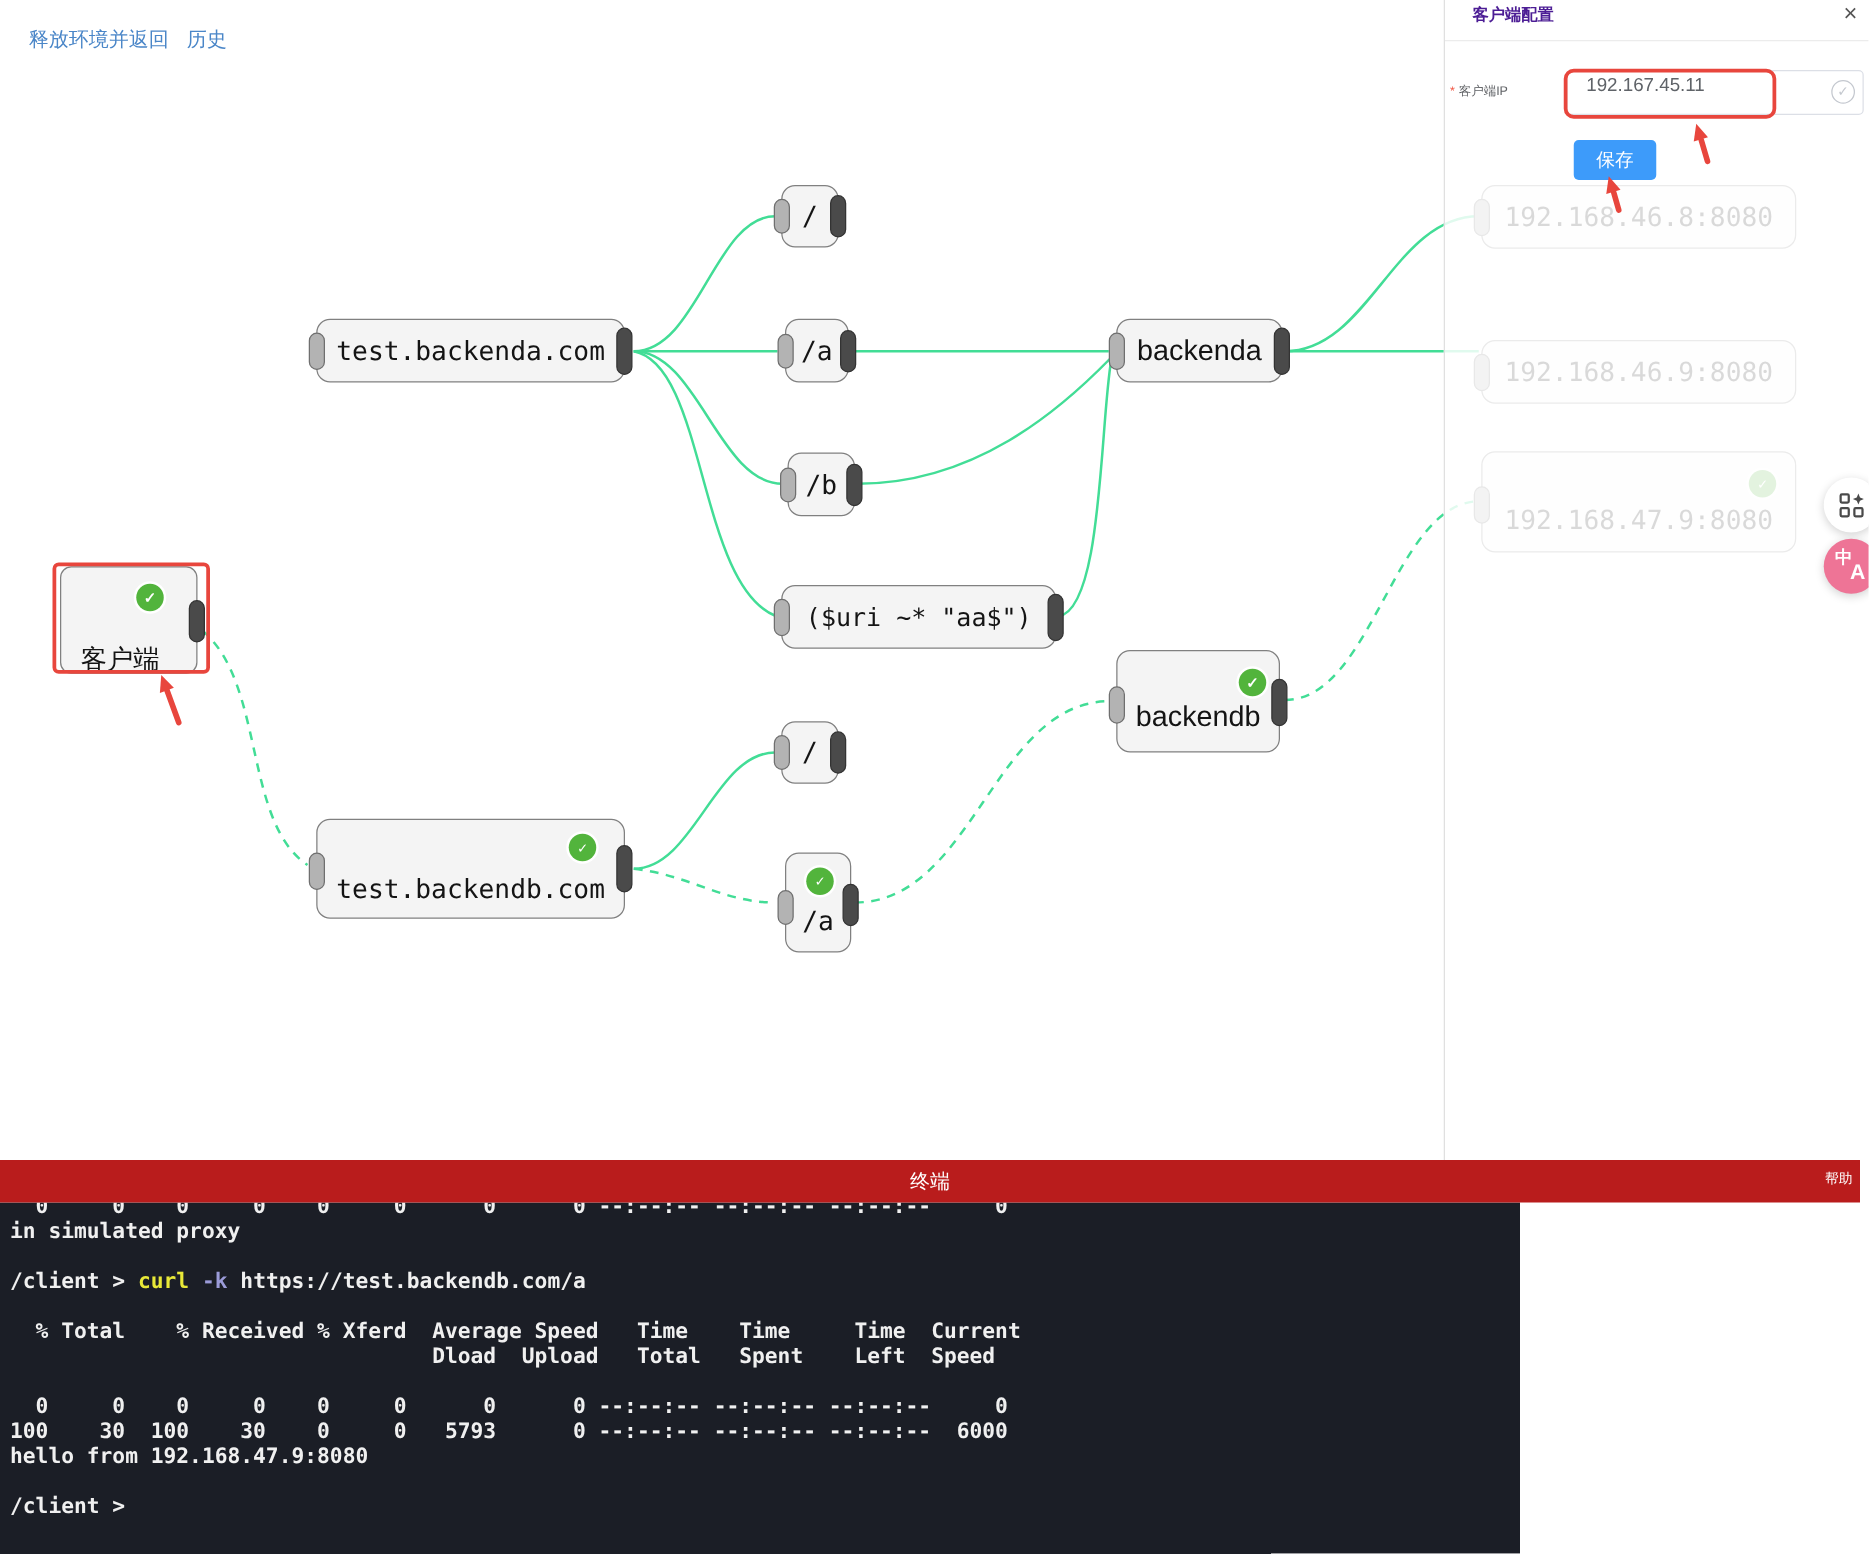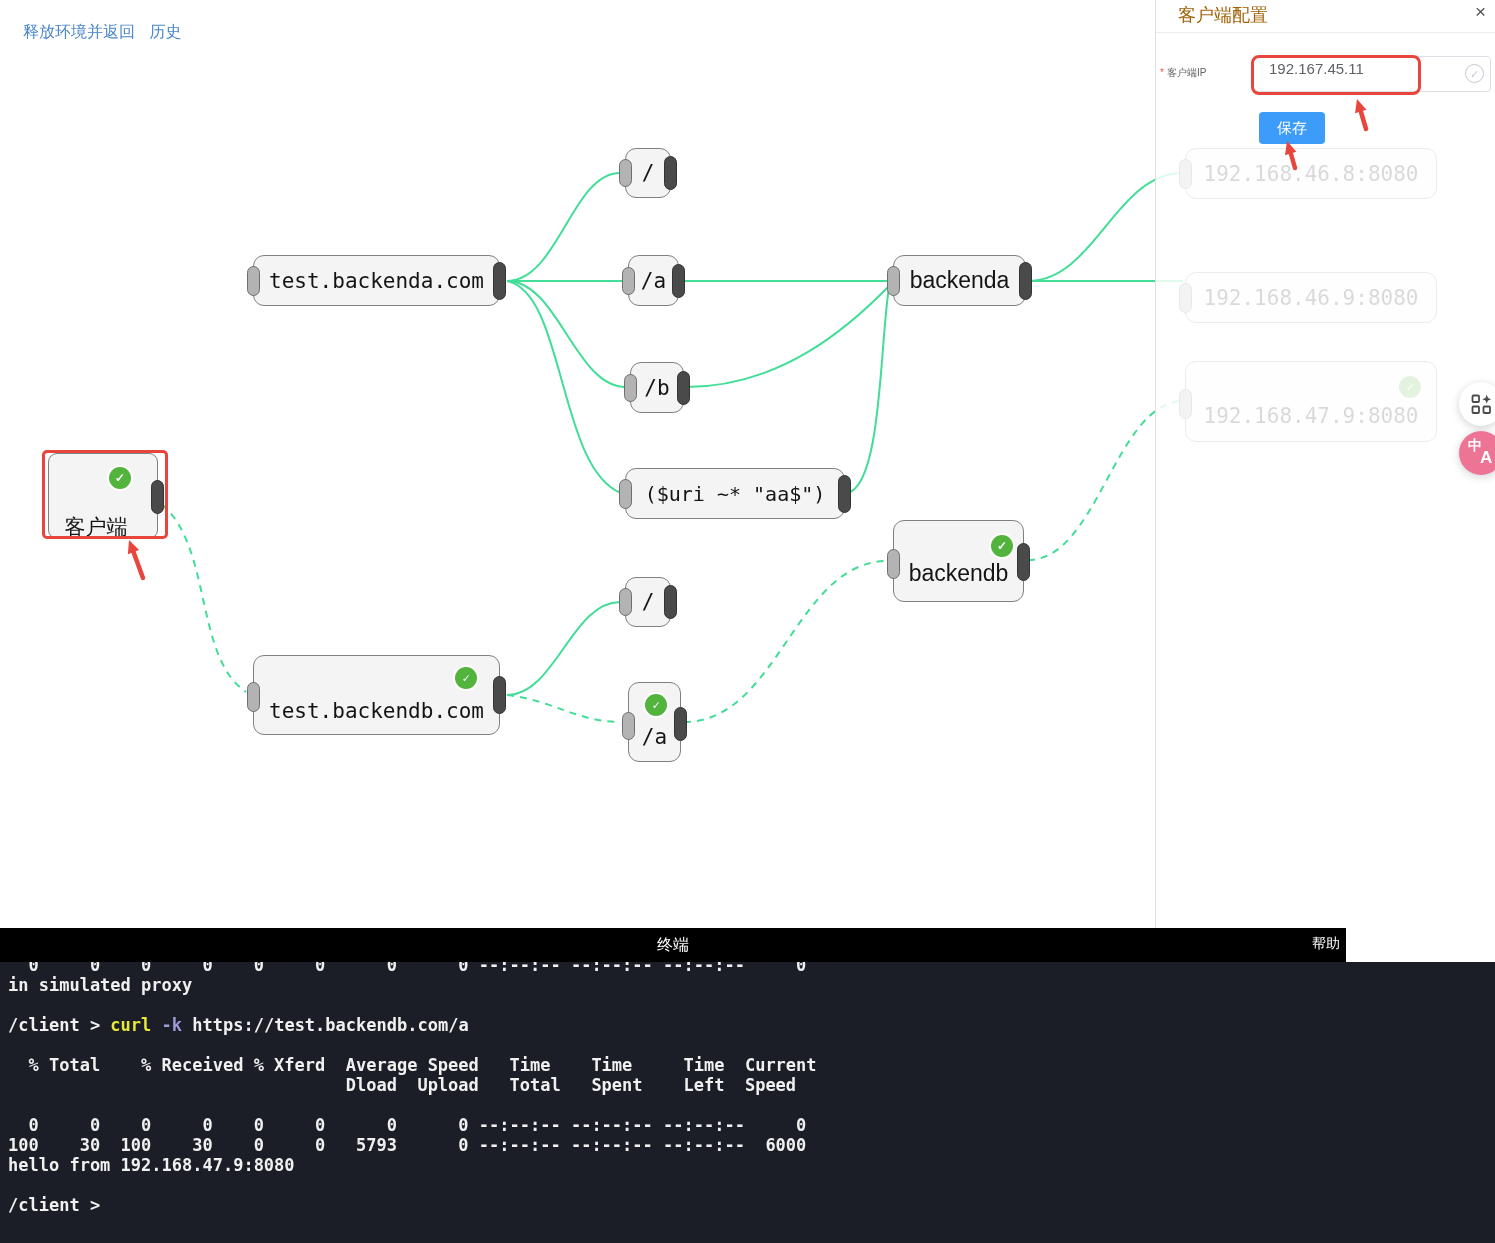--- a/index.html
+++ b/index.html
@@ -61,21 +61,21 @@
 
   .n-ip1{left:1185px;top:148px;width:252px;height:51px;}
   .n-ip2{left:1185px;top:255px;width:252px;height:51px;margin-top:17px;}
   .n-ip3{left:1185px;top:361px;width:252px;height:81px;align-items:flex-end;padding-bottom:13px;}
   .n-ip3 .check{left:213px;top:14px;}
   .n-ip3 .port.in{top:27px;transform:none;height:30px;}
 
   
   .panel{position:absolute;left:1155px;top:0;width:340px;height:928px;z-index:10;
          background:rgba(255,255,255,0.84);border-left:1px solid #e0e0e0;box-sizing:border-box;}
-  .panel-title{position:absolute;left:22px;top:3px;font-size:18px;font-weight:normal;color:#a16207;}
+  .panel-title{position:absolute;left:22px;top:3px;font-size:13px;font-weight:bold;color:#4c1d95;}
   .panel-close{position:absolute;right:9px;top:2px;font-size:19px;color:#555;cursor:pointer;line-height:20px;}
   .panel-divider{position:absolute;left:0;right:0;top:32px;border-top:1px solid #ececec;}
   .field-label{position:absolute;left:4px;top:66px;font-size:10px;color:#606266;}
   .field-label .req{color:#f25643;margin-right:3px;}
   .ip-input{position:absolute;left:97px;top:56px;width:238px;height:36px;box-sizing:border-box;
             border:1px solid #dcdfe6;border-radius:4px;background:#fff;padding:0 30px 12px 15px;
             font-family:"Liberation Sans",sans-serif;font-size:15px;color:#5f6368;outline:none;}
   .valid-icon{position:absolute;left:309px;top:64px;width:19px;height:19px;border-radius:50%;
               border:1.5px solid #c4c8cf;color:#c4c8cf;font-size:11px;line-height:18px;text-align:center;box-sizing:border-box;}
   .save-btn{position:absolute;left:103px;top:112px;width:66px;height:32px;border:none;border-radius:4px;
@@ -93,24 +93,24 @@
 
   
   .fab{position:absolute;width:44px;height:44px;border-radius:50%;z-index:20;cursor:pointer;
        box-shadow:0 2px 8px rgba(0,0,0,.18);display:flex;align-items:center;justify-content:center;}
   .fab-widgets{left:1459px;top:382px;background:#fff;}
   .fab-translate{left:1459px;top:431px;background:#ee7496;color:#fff;}
   .fab-translate .t-zh{position:absolute;left:9px;top:6px;font-size:14px;font-weight:bold;}
   .fab-translate .t-a{position:absolute;left:21px;top:17px;font-size:17px;font-weight:bold;}
 
   
-  .term-bar{position:absolute;left:0;top:928px;width:1346px;height:34px;background:#000000;z-index:40;}
+  .term-bar{position:absolute;left:0;top:928px;width:1488px;height:34px;background:#b91c1c;z-index:40;}
   .term-title{position:absolute;left:0;right:0;top:7px;text-align:center;color:#fff;font-size:16px;}
-  .term-help{position:absolute;right:6px;top:7px;color:#fff;font-size:14px;cursor:pointer;}
-  .terminal{position:absolute;left:0;top:962px;width:1495px;height:281px;background:#1b1e26;z-index:39;
+  .term-help{position:absolute;right:6px;top:7px;color:#fff;font-size:11px;cursor:pointer;}
+  .terminal{position:absolute;left:0;top:962px;width:1216px;height:281px;background:#1b1e26;z-index:39;
             overflow:hidden;}
   .term-out{margin:-7px 0 0 8px;font-family:"DejaVu Sans Mono","Liberation Mono",monospace;
             font-size:17px;font-weight:bold;line-height:20px;color:#f0f0f0;}
   .tline{white-space:pre;min-height:20px;}
   .c-fg{color:#f0f0f0;}
   .c-yellow{color:var(--term_yellow,#e8e838);}
   .c-purple{color:var(--term_purple,#9b9bd8);}
 </style>
 </head>
 <body>

